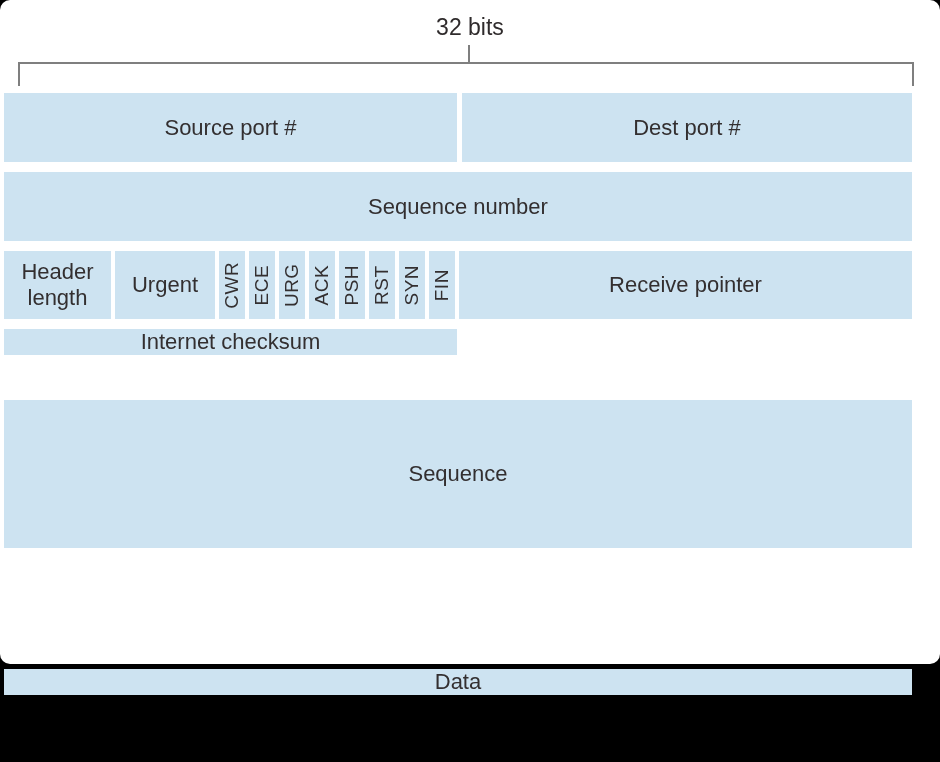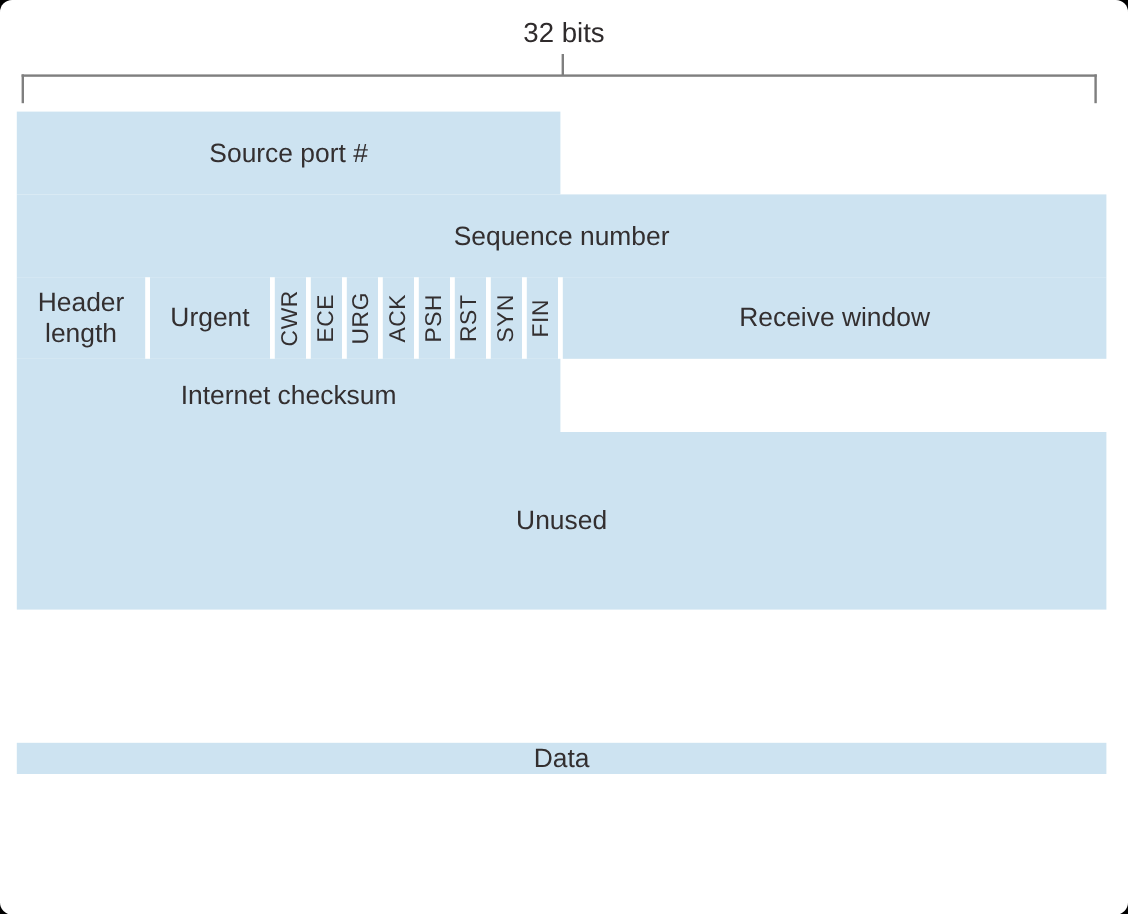--- a/index.html
+++ b/index.html
@@ -8,21 +8,21 @@
     width: 940px;
     height: 762px;
     background: #000;
     overflow: hidden;
     font-family: "Liberation Sans", sans-serif;
   }
   .page {
     position: absolute;
     inset: 0;
     width: 940px;
-    height: 762px;
+    height: 664px;
     background: #ffffff;
     border-radius: 10px;
   }
   .title {
     position: absolute;
     top: 14px;
     left: 0;
     width: 100%;
     text-align: center;
     font-size: 23px;
@@ -42,36 +42,36 @@
   .center-tick {
     position: absolute;
     left: 468px;
     top: 45px;
     width: 2px;
     height: 18px;
     background: #7f7f7f;
   }
   .table {
     position: absolute;
-    left: 14px;
+    left: 4px;
     top: 93px;
     width: 908px;
     display: flex;
     flex-direction: column;
-    gap: 0;
+    gap: 10px;
   }
   .row {
     display: flex;
     gap: 5px;
   }
   .r1 { height: 69px; }
   .r2 { height: 69px; justify-content: flex-end; }
   .r3 { height: 67px; }
   .r4 { height: 68px; gap: 4px; }
-  .r5 { height: 61px; }
+  .r5 { height: 61px; flex-direction: column; }
   .r6 { height: 148px; }
   .r7 { height: 137px; align-items: flex-end; }
   .cell {
     background: #cde3f1;
     display: flex;
     align-items: center;
     justify-content: center;
     text-align: center;
     font-size: 22px;
     color: #332f30;
@@ -96,20 +96,21 @@
 <div class="page">
 
   <div class="title">32 bits</div>
   <div class="center-tick"></div>
   <div class="bracket"></div>
 
   <div class="table">
 
     <div class="row r1">
       <div class="cell w-src">Source port #</div>
+      <div class="cell flex">Dest port #</div>
     </div>
 
     <div class="row r2">
       <div class="cell flex">Sequence number</div>
     </div>
 
 
     <div class="row r4">
       <div class="cell w-hl">
         <span>Header length</span>
@@ -132,29 +133,29 @@
       </div>
       <div class="cell flag">
         <span class="v">RST</span>
       </div>
       <div class="cell flag">
         <span class="v">SYN</span>
       </div>
       <div class="cell flag">
         <span class="v">FIN</span>
       </div>
-      <div class="cell flex">Receive window</div>
+      <div class="cell flex">Receive pointer</div>
     </div>
 
     <div class="row r5">
       <div class="cell w-src">Internet checksum</div>
     </div>
 
     <div class="row r6">
-      <div class="cell flex">Unused</div>
+      <div class="cell flex">Sequence</div>
     </div>
 
     <div class="row r7">
       <div class="cell flex">Data</div>
     </div>
 
   </div>
 </div>
 
 </body></html>

